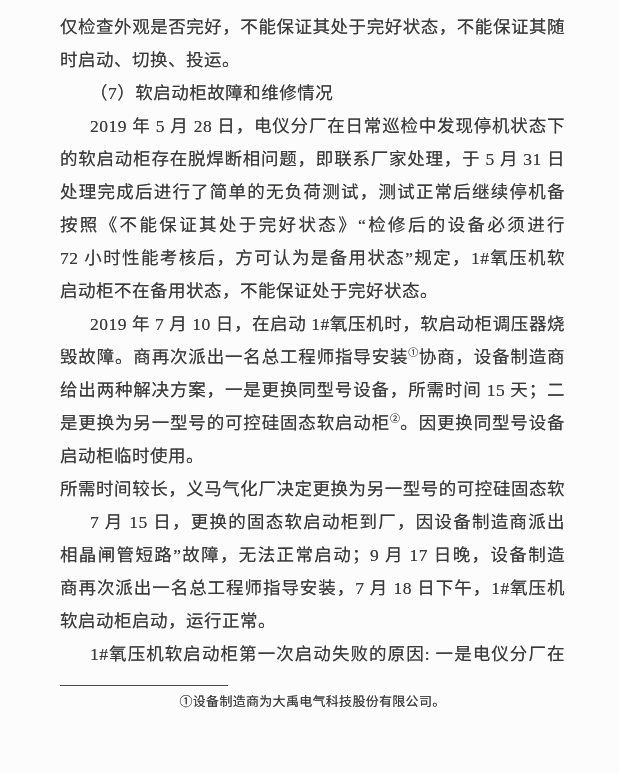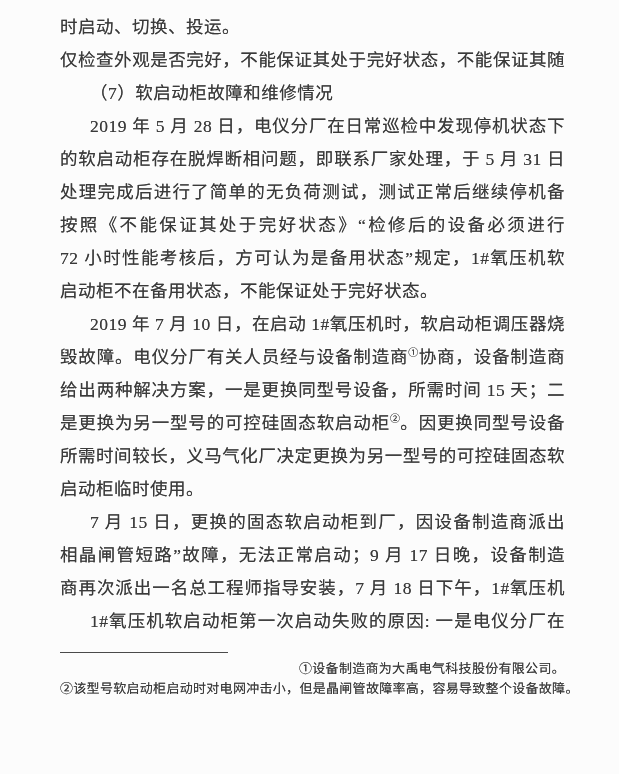--- a/index.html
+++ b/index.html
@@ -54,49 +54,49 @@
     height: 0;
     border-top: 1.5px solid #4a4a4a;
   }
   .footnotes {
     margin-top: 6px;
   }
   .fnline {
     font-size: 13px;
     line-height: 20px;
     letter-spacing: 0.3px;
-    text-align: right;
+    text-align: center;
     white-space: nowrap;
   }
 </style>
 </head>
 <body>
 
 <div class="page">
   <div class="body-text">
+    <div class="line jl">仅检查外观是否完好，不能保证其处于完好状态，不能保证其随</div>
     <div class="line ll">时启动、切换、投运。</div>
-    <div class="line jl">仅检查外观是否完好，不能保证其处于完好状态，不能保证其随</div>
     <div class="line ll ind">（7）软启动柜故障和维修情况</div>
     <div class="line jl ind">2019 年 5 月 28 日，电仪分厂在日常巡检中发现停机状态下</div>
     <div class="line jl">的软启动柜存在脱焊断相问题，即联系厂家处理，于 5 月 31 日</div>
     <div class="line jl">处理完成后进行了简单的无负荷测试，测试正常后继续停机备用。</div>
     <div class="line jl">按照《不能保证其处于完好状态》“检修后的设备必须进行</div>
     <div class="line jl">72 小时性能考核后，方可认为是备用状态”规定，1#氧压机软</div>
     <div class="line ll">启动柜不在备用状态，不能保证处于完好状态。</div>
     <div class="line jl ind">2019 年 7 月 10 日，在启动 1#氧压机时，软启动柜调压器烧</div>
-    <div class="line jl"><span>毁故障。电仪分厂有关人员经与设备制造商</span><sup class="fnref">①</sup><span>协商，设备制造商</span></div>
+    <div class="line jl"><span>毁故障。商再次派出一名总工程师指导安装</span><sup class="fnref">①</sup><span>协商，设备制造商</span></div>
     <div class="line jl">给出两种解决方案，一是更换同型号设备，所需时间 15 天；二</div>
     <div class="line jl"><span>是更换为另一型号的可控硅固态软启动柜</span><sup class="fnref">②</sup><span>。因更换同型号设备</span></div>
+    <div class="line ll">启动柜临时使用。</div>
     <div class="line jl">所需时间较长，义马气化厂决定更换为另一型号的可控硅固态软</div>
-    <div class="line ll">启动柜临时使用。</div>
     <div class="line jl ind">7 月 15 日，更换的固态软启动柜到厂，因设备制造商派出</div>
     <div class="line jl">相晶闸管短路”故障，无法正常启动；9 月 17 日晚，设备制造</div>
     <div class="line jl">商再次派出一名总工程师指导安装，7 月 18 日下午，1#氧压机</div>
+    <div class="line ll">软启动柜启动，运行正常。</div>
     <div class="line jl ind">1#氧压机软启动柜第一次启动失败的原因: 一是电仪分厂在</div>
   </div>
 
   <div class="fnsep"></div>
 
   <div class="footnotes">
     <div class="fnline">①设备制造商为大禹电气科技股份有限公司。</div>
-    <div class="fnline">②该型号软启动柜启动时对电网冲击小，但是晶闸管故障率高，容易导致整个设备故障。</div>
   </div>
 </div>
 
 </body></html>

